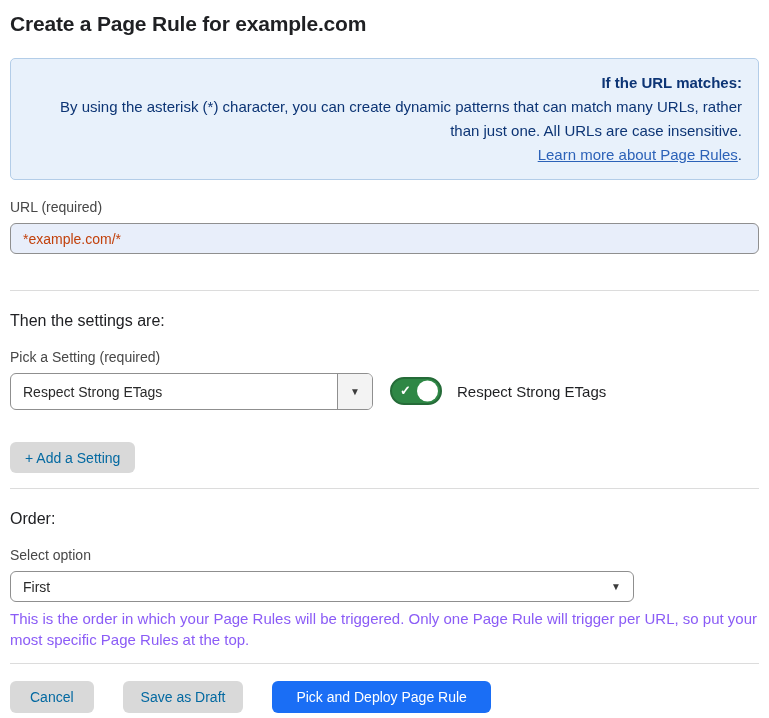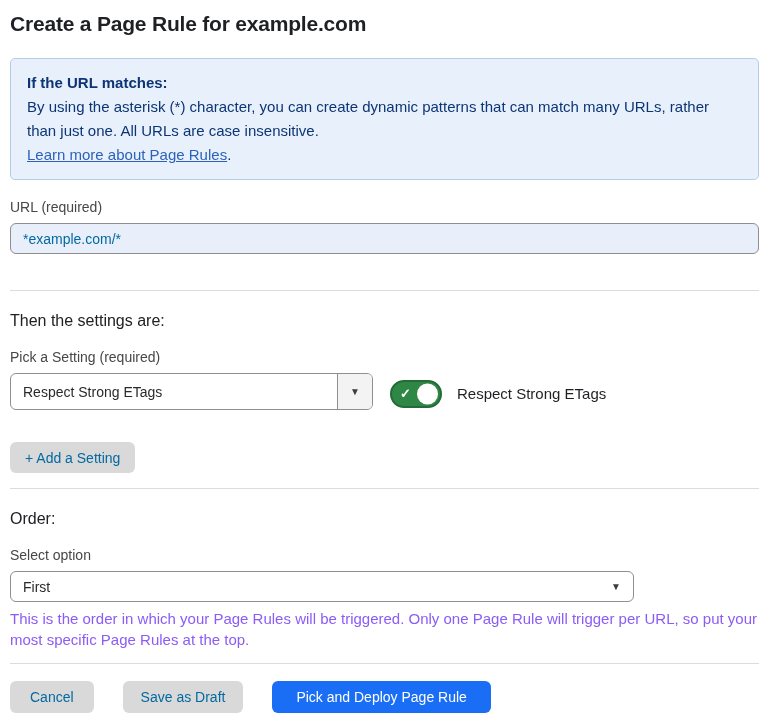--- a/index.html
+++ b/index.html
@@ -25,20 +25,21 @@
   
   .info-box {
     margin-top: 22px;
     background: #e8f1fb;
     border: 1px solid #b3cde8;
     border-radius: 5px;
     padding: 12px 16px;
     font-size: 15px;
     line-height: 24px;
     color: #0d3575;
+    text-align: right;
   }
   .info-box .info-heading { font-weight: 700; }
   .info-box .info-link {
     color: #2c62b8;
     text-decoration: underline;
     cursor: pointer;
   }
   .info-box .info-link-suffix { color: #0d3575; }
 
   
@@ -51,21 +52,21 @@
   
   .url-input {
     margin-top: 8px;
     width: 749px;
     height: 31px;
     background: #e8eefa;
     border: 1px solid #8f8f8f;
     border-radius: 6px;
     font-family: "Liberation Sans", sans-serif;
     font-size: 14px;
-    color: #0369a1;
+    color: #c2410c;
     padding: 0 12px;
     outline: none;
   }
 
   .divider {
     border: none;
     border-top: 1px solid #dcdcdc;
     margin-top: 36px;
   }
 
@@ -73,21 +74,21 @@
     font-size: 16px;
     font-weight: 400;
     color: #202124;
     margin-top: 21px;
   }
 
   
   .setting-row {
     margin-top: 8px;
     display: flex;
-    align-items: center;
+    align-items: flex-start;
   }
   .setting-dropdown {
     width: 363px;
     height: 37px;
     border: 1px solid #8f8f8f;
     border-radius: 6px;
     background: #ffffff;
     display: flex;
     align-items: stretch;
     cursor: pointer;

